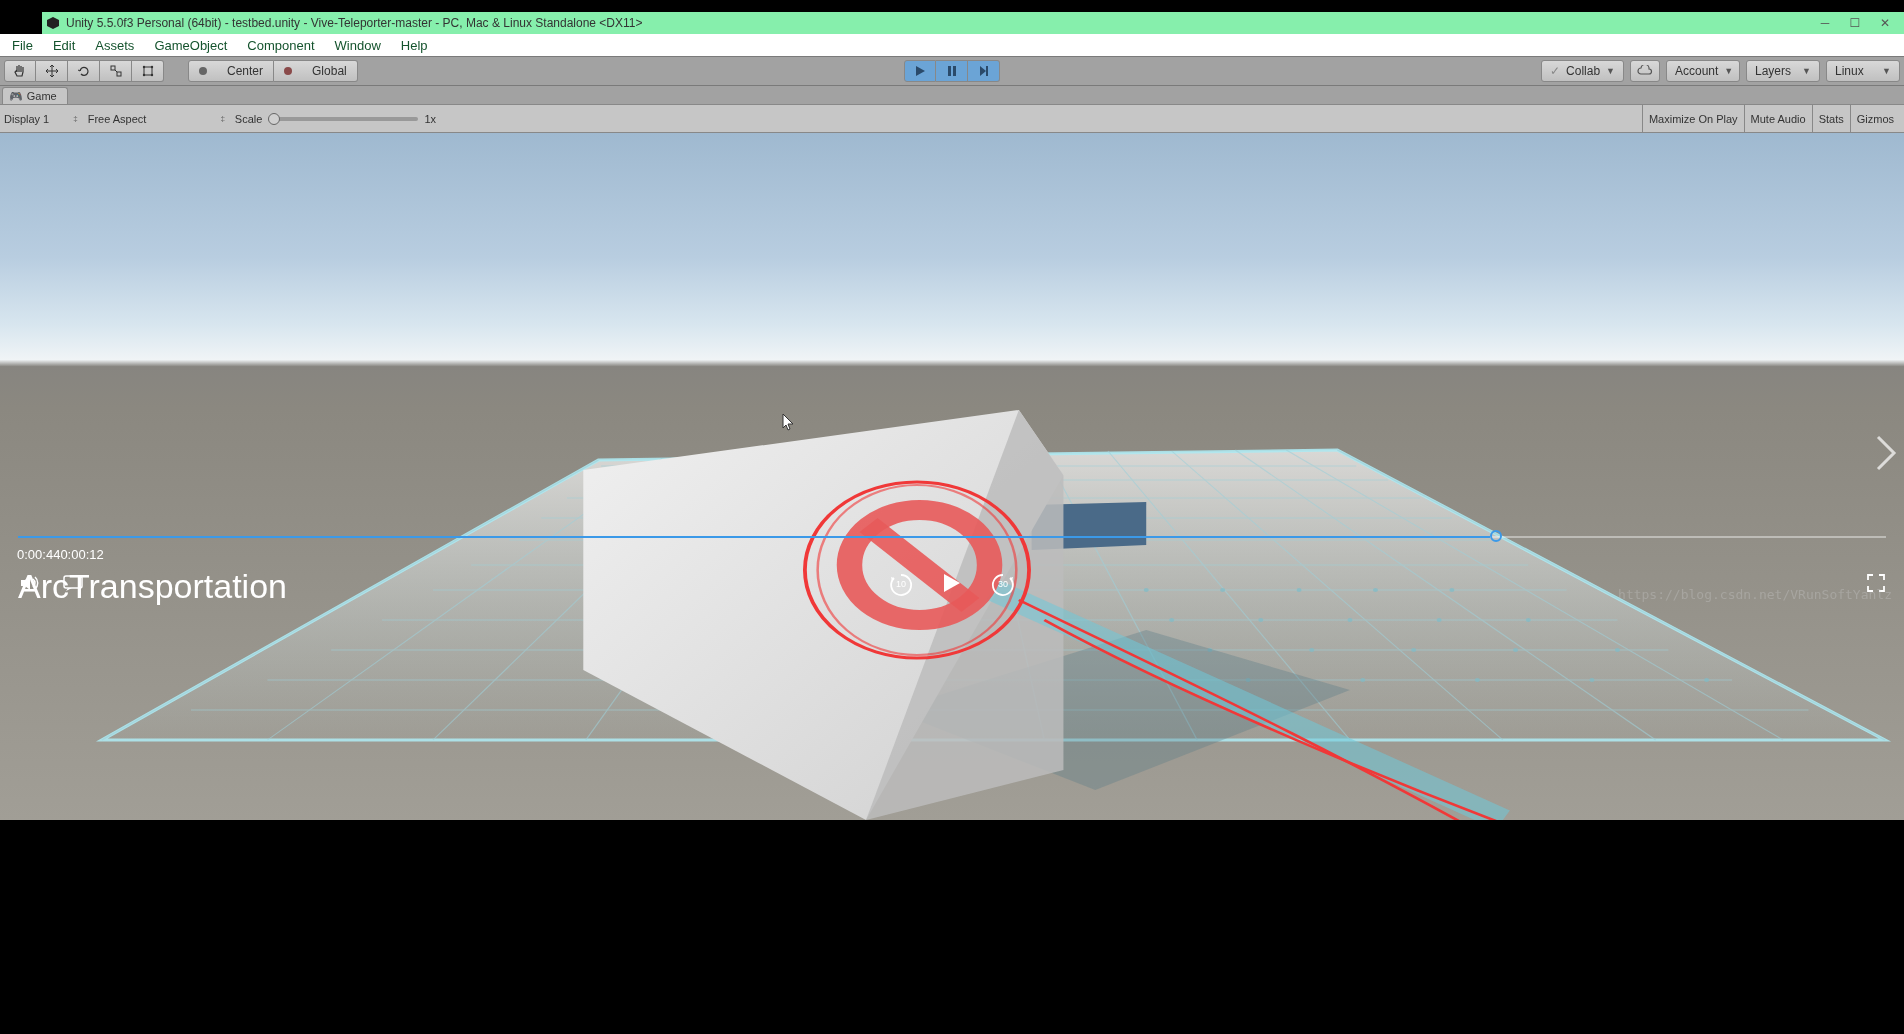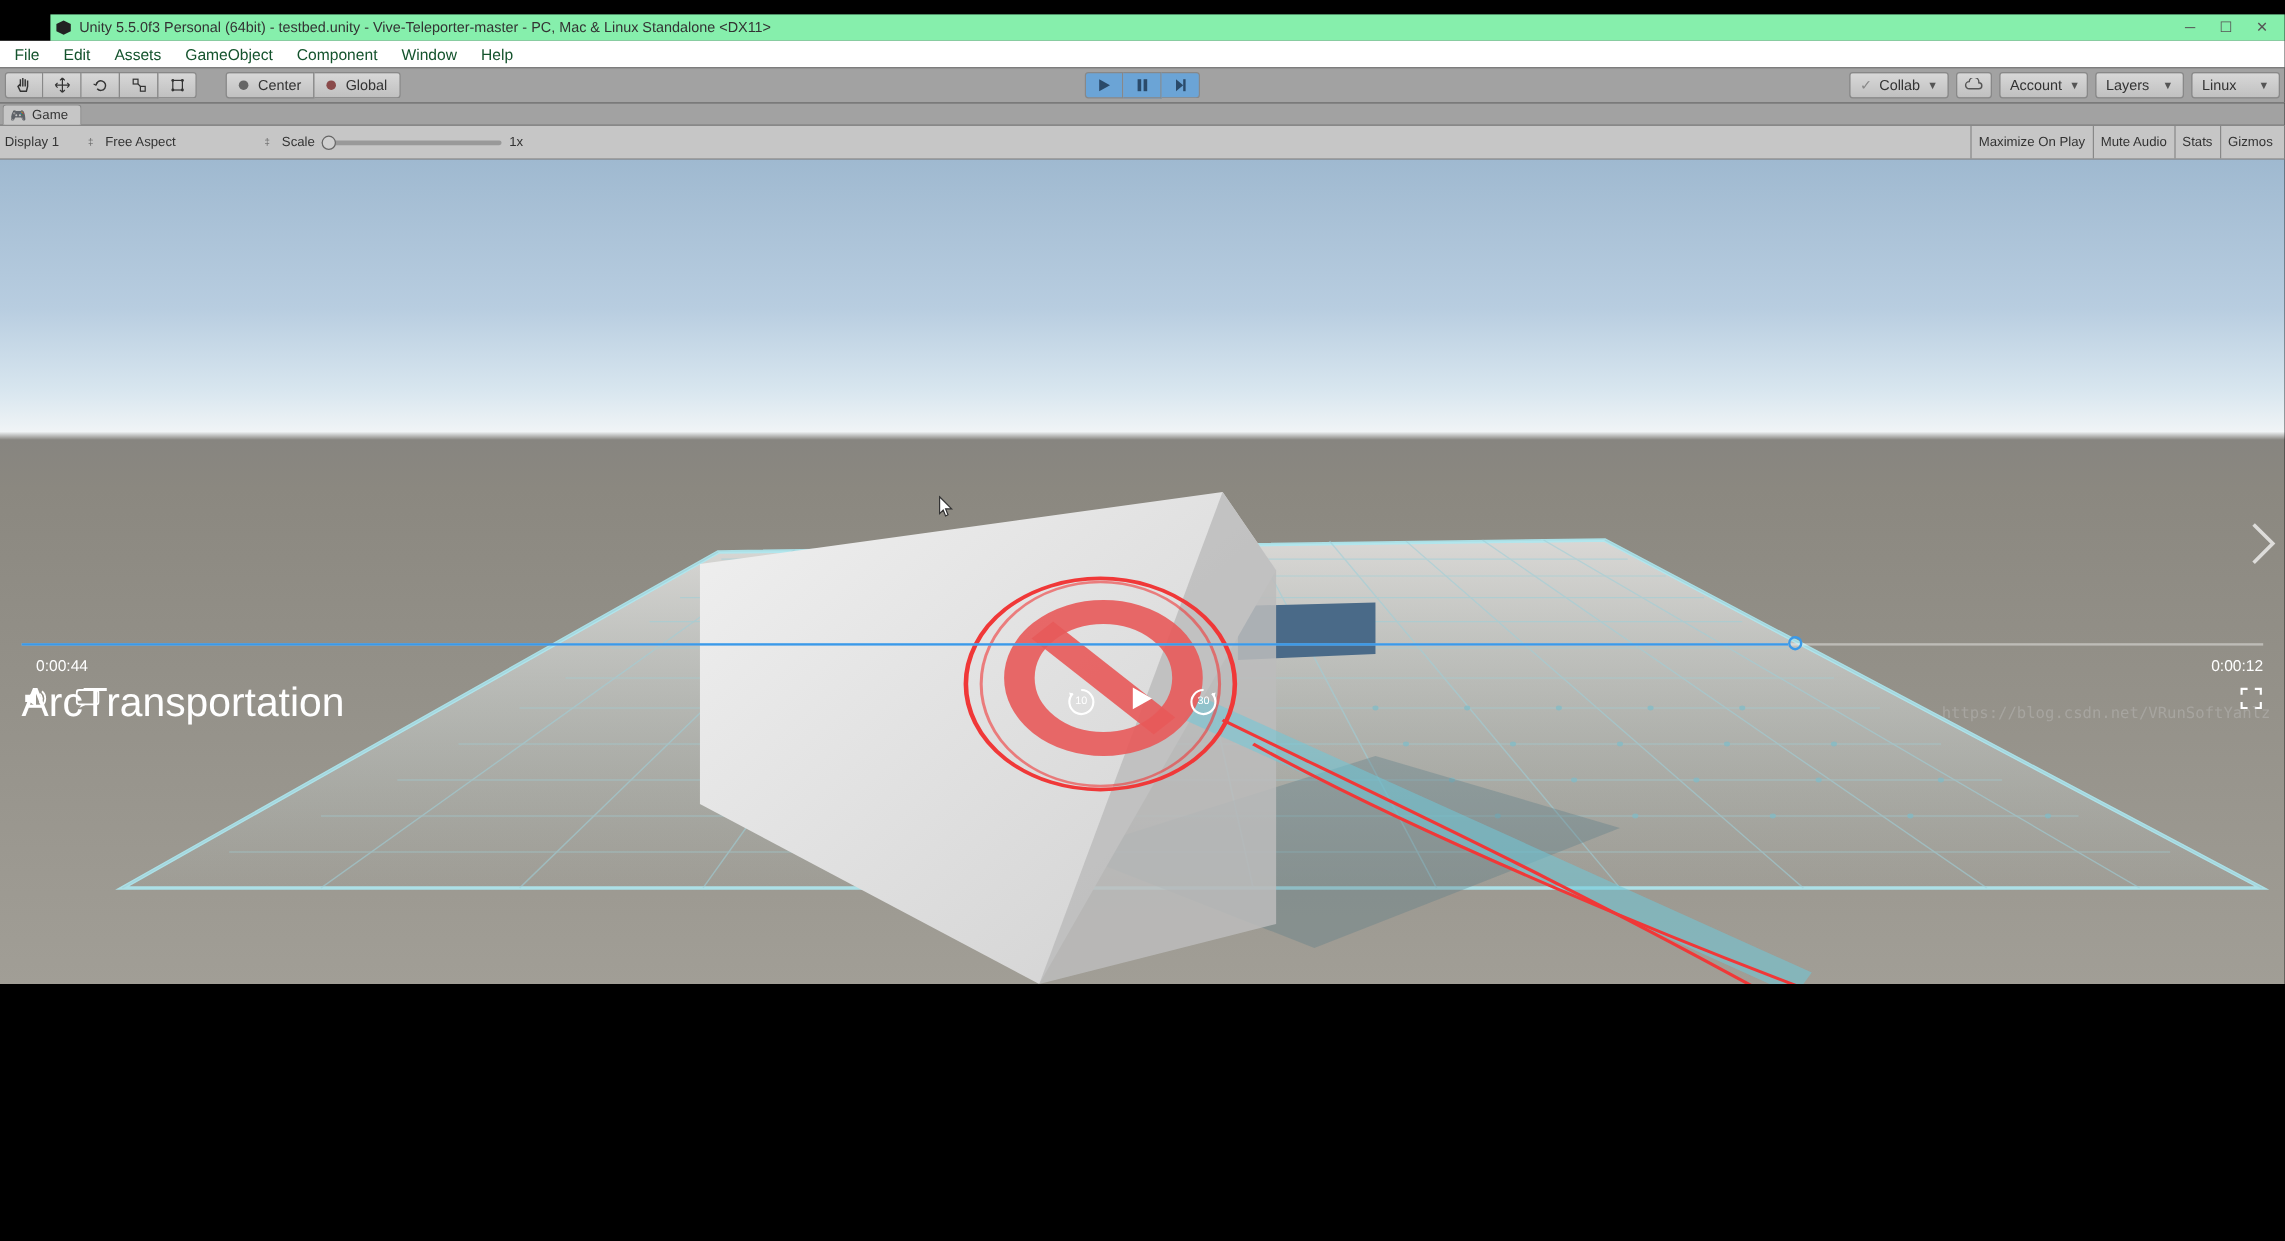--- a/index.html
+++ b/index.html
@@ -11,21 +11,21 @@
   .win-btn { width: 30px; height: 22px; display: flex; align-items: center; justify-content: center; color: #555; font-size: 12px; }
   .menu-bar { height: 22px; background: #fff; display: flex; align-items: center; padding: 0 2px; font-size: 13px; color: #14532d; }
   .menu-item { padding: 2px 10px; }
   .toolbar { height: 30px; background: #a2a2a2; border-top: 1px solid #7a7a7a; border-bottom: 1px solid #7a7a7a; display: flex; align-items: center; padding: 0 4px; position: relative; }
   .tool-group { display: flex; }
   .tool-btn { width: 32px; height: 22px; background: linear-gradient(#d8d8d8,#c0c0c0); border: 1px solid #888; display: flex; align-items: center; justify-content: center; font-size: 12px; color: #333; }
   .tool-btn + .tool-btn { border-left: none; }
   .tool-btn:first-child { border-radius: 3px 0 0 3px; }
   .tool-btn:last-child { border-radius: 0 3px 3px 0; }
   .pivot-group { display: flex; margin-left: 24px; }
-  .pivot-btn { height: 22px; padding: 0 10px; background: linear-gradient(#d8d8d8,#c0c0c0); border: 1px solid #888; display: flex; align-items: center; gap: 8px; font-size: 12px; color: #333; }
+  .pivot-btn { height: 22px; padding: 0 10px; background: linear-gradient(#d8d8d8,#c0c0c0); border: 1px solid #888; display: flex; align-items: center; gap: 20px; font-size: 12px; color: #333; }
   .pivot-btn + .pivot-btn { border-left: none; }
   .pivot-btn:first-child { border-radius: 3px 0 0 3px; }
   .pivot-btn:last-child { border-radius: 0 3px 3px 0; }
   .play-group { position: absolute; left: 50%; transform: translateX(-50%); display: flex; }
   .play-btn { width: 32px; height: 22px; background: linear-gradient(#d8d8d8,#c0c0c0); border: 1px solid #888; display: flex; align-items: center; justify-content: center; }
   .play-btn.active { background: #6ba4d6; }
   .play-btn + .play-btn { border-left: none; }
   .play-btn:first-child { border-radius: 3px 0 0 3px; }
   .play-btn:last-child { border-radius: 0 3px 3px 0; }
   .right-tools { margin-left: auto; display: flex; gap: 6px; align-items: center; }
@@ -44,21 +44,21 @@
   .floor { position: absolute; left: 0; right: 0; bottom: 0; height: 430px; }
   .floor svg { width: 100%; height: 100%; }
   .nav-arrow { position: absolute; right: 6px; top: 300px; color: #fff; opacity: 0.7; }
   .cursor-arrow { position: absolute; left: 782px; top: 280px; color: #333; }
   .video-overlay { position: absolute; left: 0; right: 0; bottom: 214px; padding: 0 18px; }
   .video-title { color: #fff; font-size: 34px; font-weight: 300; }
   .progress-row { position: absolute; left: 18px; right: 18px; bottom: 282px; }
   .progress-bar { height: 2px; background: rgba(255,255,255,0.4); position: relative; }
   .progress-fill { position: absolute; left: 0; top: 0; height: 2px; background: #3b99e8; width: 78.8%; }
   .progress-knob { position: absolute; width: 12px; height: 12px; border: 2px solid #3b99e8; border-radius: 50%; top: -6px; left: 78.8%; background: transparent; }
-  .time-row { position: absolute; left: 30px; right: 18px; bottom: 258px; display: flex; justify-content: space-between; color: #fff; font-size: 13px; }
+  .time-row { position: absolute; left: 17px; right: 18px; bottom: 258px; display: flex; color: #fff; font-size: 13px; }
   .controls-row { position: absolute; left: 18px; right: 18px; bottom: 222px; display: flex; align-items: center; justify-content: center; }
   .ctrl-left { display: flex; gap: 22px; color: #fff; }
   .ctrl-center { position: absolute; left: 50%; transform: translateX(-50%); display: flex; gap: 28px; color: #fff; align-items: center; }
   .ctrl-right { margin-left: auto; color: #fff; }
   .skip-btn { position: relative; display: flex; flex-direction: column; align-items: center; }
   .skip-num { font-size: 9px; position: absolute; top: 7px; }
   .watermark { position: absolute; right: 12px; bottom: 218px; color: rgba(200,200,200,0.35); font-size: 13px; font-family: monospace; }
   .bottom-black { position: absolute; left: 0; right: 0; bottom: 0; height: 214px; background: #000; }
   .caret-down { font-size: 9px; color: #555; }
   .dot-icon { width: 8px; height: 8px; border-radius: 50%; display: inline-block; }

